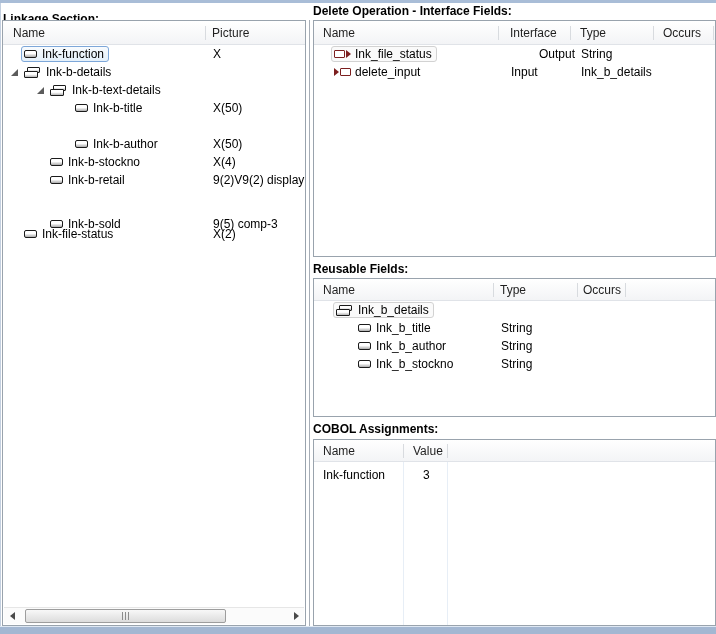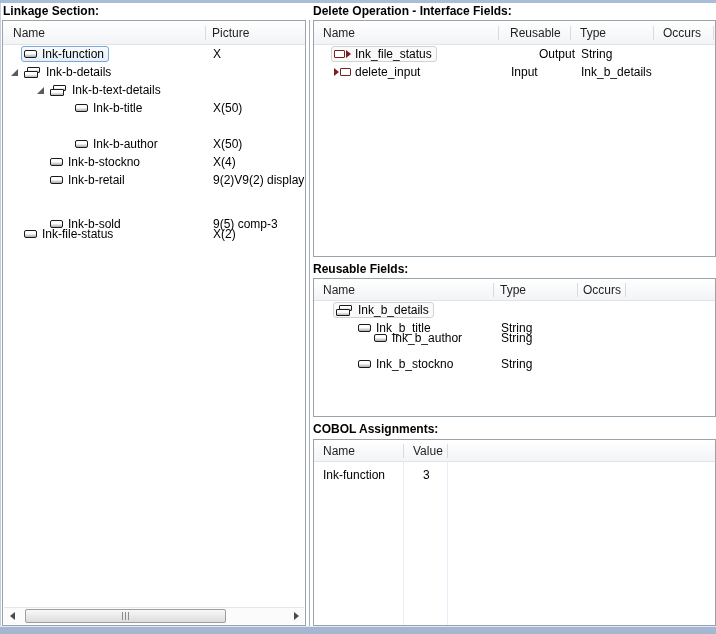--- a/index.html
+++ b/index.html
@@ -51,21 +51,21 @@
     background:linear-gradient(#f8f8f8,#dcdcdc);display:flex;align-items:center;justify-content:center;gap:2px;}
   .grip{width:1px;height:8px;background:#8c8c8c;box-shadow:none;}
 </style>
 </head>
 <body>
 
 <div class="strip-top"></div>
 <div class="edge-left"></div>
 <div class="divider-v"></div>
 
-<div class="ptitle" style="left:3px;top:4px;">Linkage Section:</div>
+<div class="ptitle" style="left:3px;top:12px;">Linkage Section:</div>
 
 <div class="tbl" style="left:2px;top:20px;width:304px;height:606px;">
   <div class="thead" style="height:24px;">
     <span class="hlabel" style="left:10px;">Name</span>
     <span class="hlabel" style="left:209px;">Picture</span>
     <span class="tick" style="left:202px;"></span>
   </div>
 
   <div class="trow" style="top:24px;">
     <span style="width:4px;"></span>
@@ -168,21 +168,21 @@
         <span class="arr-r"></span>
       </span>
   </div>
 </div>
 
 <div class="ptitle" style="left:313px;top:4px;">Delete Operation - Interface Fields:</div>
 
 <div class="tbl" style="left:313px;top:20px;width:403px;height:237px;">
   <div class="thead" style="height:24px;">
     <span class="hlabel" style="left:9px;">Name</span>
-    <span class="hlabel" style="left:196px;">Reusable</span>
+    <span class="hlabel" style="left:196px;">Interface</span>
     <span class="hlabel" style="left:266px;">Type</span>
     <span class="hlabel" style="left:349px;">Occurs</span>
     <span class="tick" style="left:184px;"></span>
     <span class="tick" style="left:256px;"></span>
     <span class="tick" style="left:339px;"></span>
     <span class="tick" style="left:399px;"></span>
   </div>
   <div class="trow" style="top:24px;">
     <span style="width:16px;"></span>
     <span class="pill inact">
@@ -236,21 +236,21 @@
   </div>
   <div class="trow" style="top:40px;">
     <span style="width:40px;"></span>
     <span class="pill">
         <span class="ic-field"></span>
         <span>Ink_b_title</span>
       </span>
     <span class="cell" style="left:186px;">String</span>
     <span class="cell" style="left:269px;"></span>
   </div>
-  <div class="trow" style="top:50px;padding-left:16px;">
+  <div class="trow" style="top:58px;">
     <span style="width:40px;"></span>
     <span class="pill">
         <span class="ic-field"></span>
         <span>Ink_b_author</span>
       </span>
     <span class="cell" style="left:186px;">String</span>
     <span class="cell" style="left:269px;"></span>
   </div>
   <div class="trow" style="top:76px;">
     <span style="width:40px;"></span>

